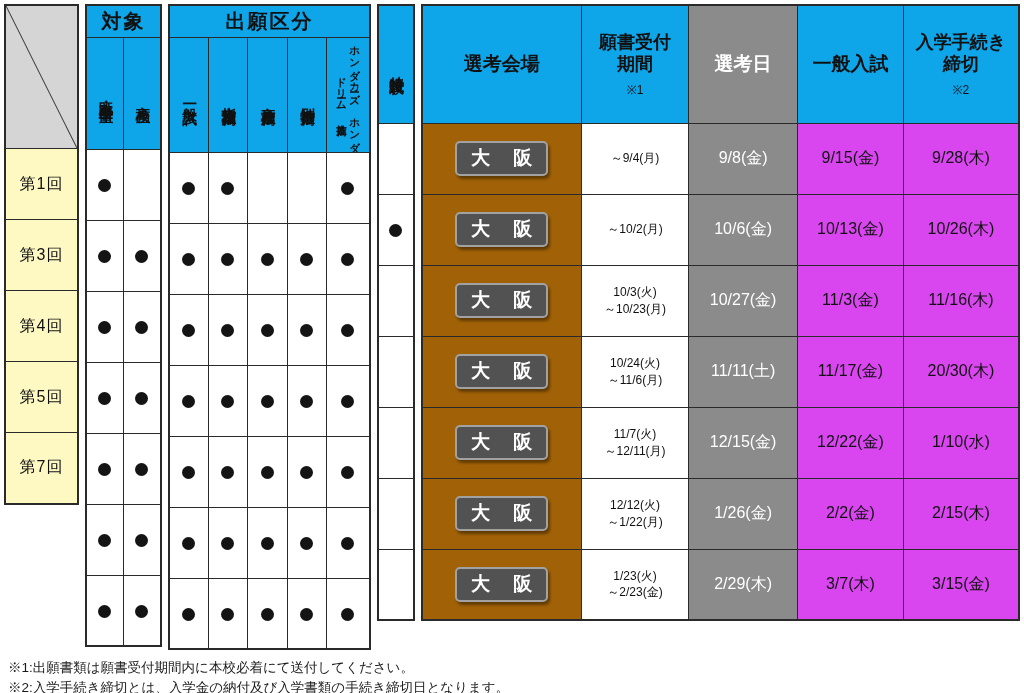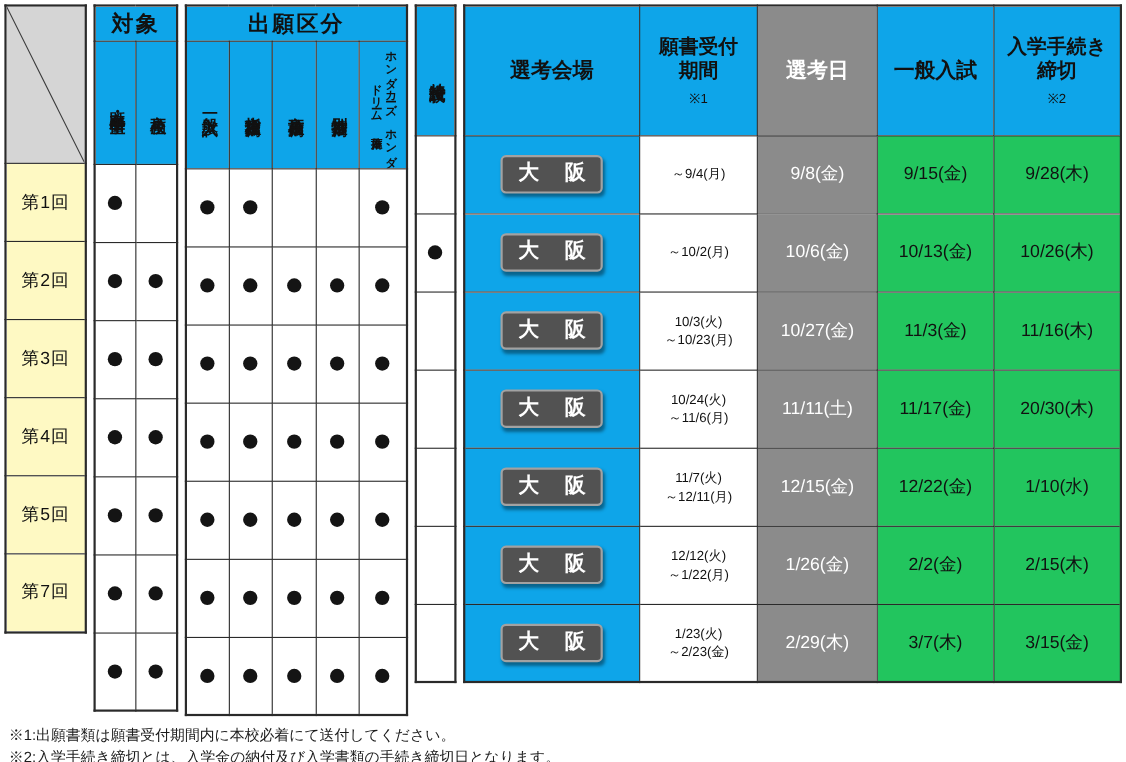--- a/index.html
+++ b/index.html
@@ -42,23 +42,23 @@
   .corner { background:#d5d5d5; padding:0; }
   .corner svg { display:block; width:100%; height:142px; }
 
   
   tbody tr { height:71px; }
   .rowlabel { background:#fef9c3; font-size:16px; font-weight:400; letter-spacing:1px; }
   .dot {
     width:13px; height:13px; border-radius:50%;
     background:#141414; display:inline-block; vertical-align:middle;
   }
-  td.datecell { font-size:16px; background:#22c55e; }
+  td.datecell { font-size:16px; background:#d946ef; }
   td.appcell  { font-size:12px; background:#fff; white-space:pre-line; line-height:1.35; }
-  td.venuecell{ background:#0ea5e9; }
+  td.venuecell{ background:#a16207; }
   td.markcell { background:#fff; }
 
   .badge {
     display:inline-block;
     background:#525252; color:#fff;
     border:2px solid #a2a2a2; border-radius:5px;
     box-shadow:2px 3px 3px rgba(0,0,0,.4);
     font-size:19px; font-weight:700;
     letter-spacing:9px;
     padding:4px 5px 4px 14px;
@@ -85,23 +85,20 @@
               <line x1="0" y1="0" x2="100" y2="100" stroke="#3a3a3a" stroke-width="1.1"></line>
             </svg>
           </th>
         </tr>
       </thead>
       <tbody id="rows-label">
           <tr>
             <td class="rowlabel">第1回</td>
           </tr>
           <tr>
-            <td class="rowlabel">第2回</td>
-          </tr>
-          <tr>
             <td class="rowlabel">第3回</td>
           </tr>
           <tr>
             <td class="rowlabel">第4回</td>
           </tr>
           <tr>
             <td class="rowlabel">第5回</td>
           </tr>
           <tr>
             <td class="rowlabel">第7回</td>

